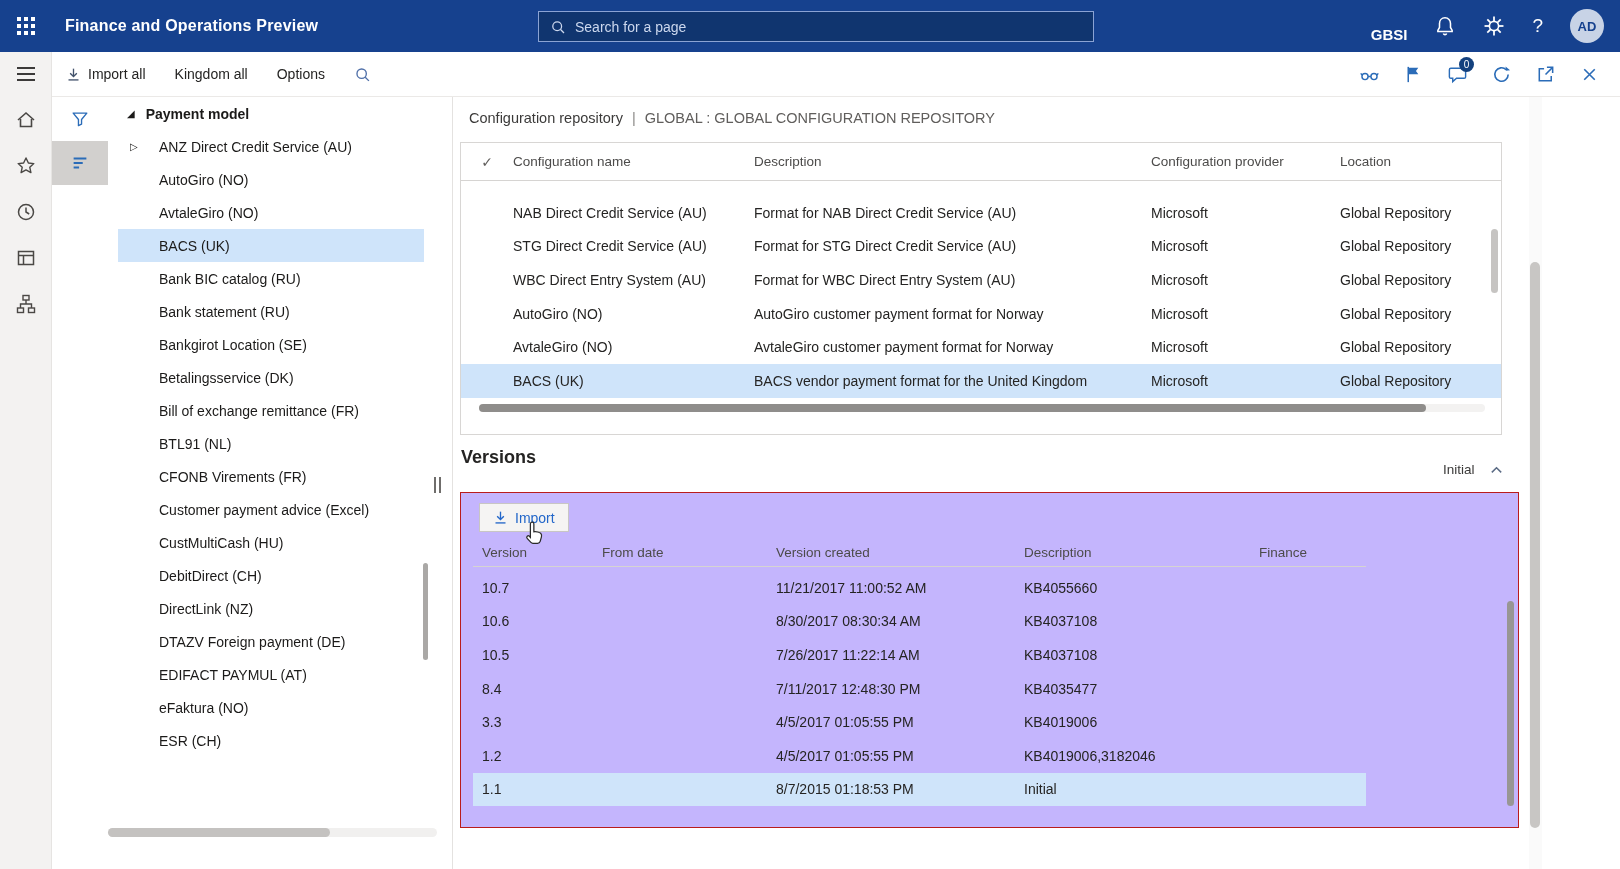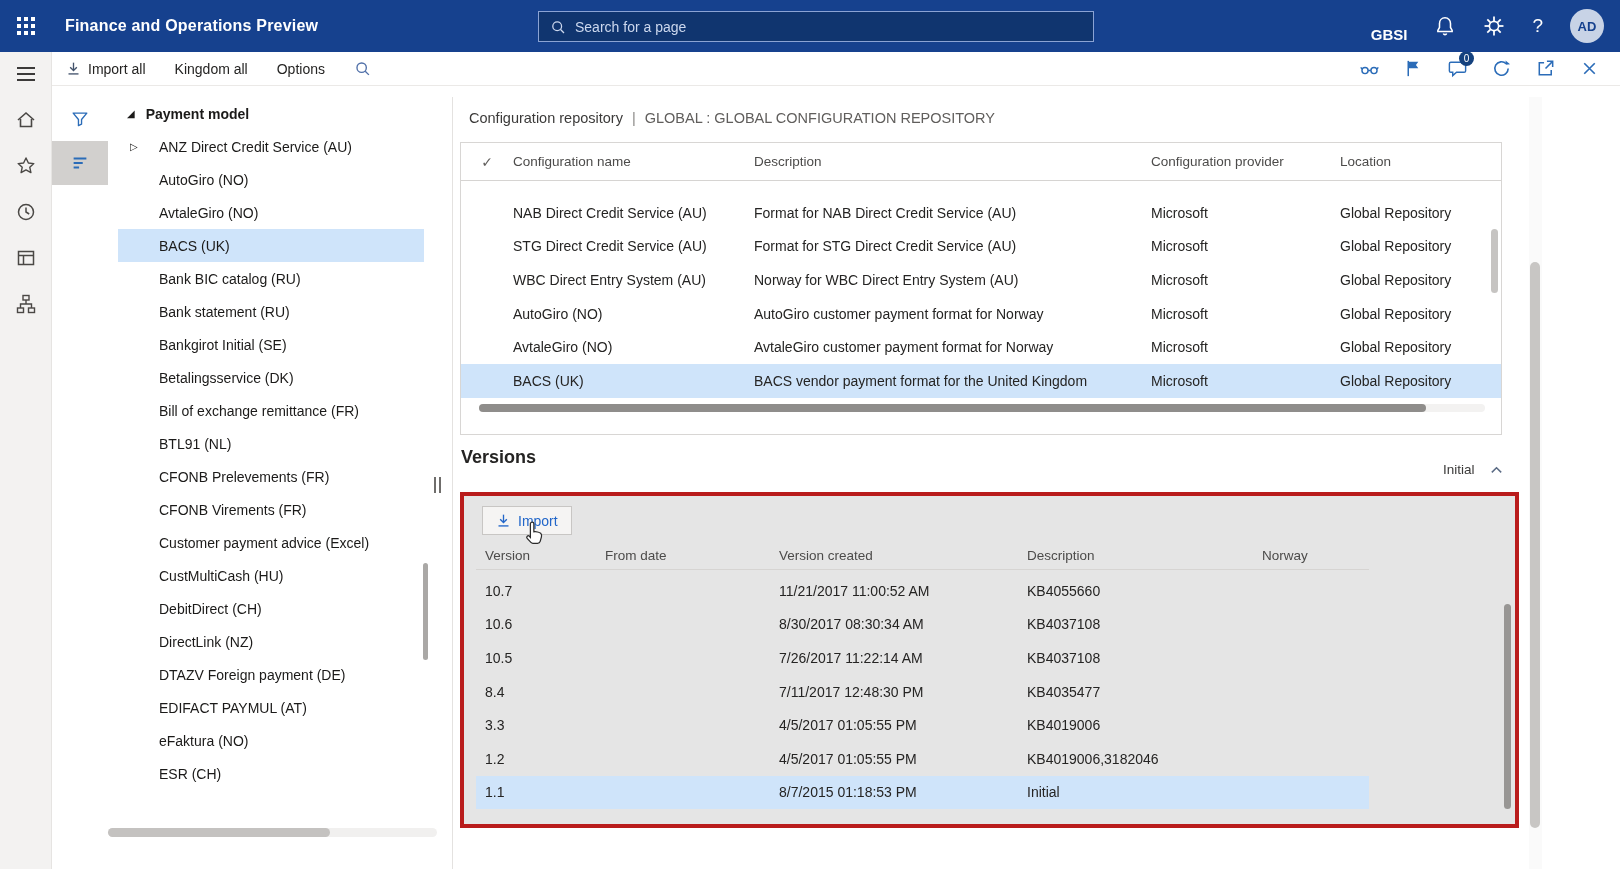--- a/index.html
+++ b/index.html
@@ -19,21 +19,21 @@
   .top-search { position:absolute; left:538px; top:11px; width:556px; height:31px; background:#10356f; border:1px solid #8ba3d4; display:flex; align-items:center; padding-left:11px; gap:9px; color:#ccd8ee; font-size:14px; cursor:text; }
   .top-search svg { width:16px; height:16px; color:#ccd8ee; }
   .top-right { position:absolute; right:0; top:0; height:52px; display:flex; align-items:center; gap:27px; padding-right:16px; }
   .company { font-size:15px; font-weight:700; cursor:pointer;margin-top:16px; }
   .top-icon { width:22px; height:22px; color:#fff; cursor:pointer; }
   .top-icon svg { width:100%; height:100%; }
   .help-glyph { font-size:19px; cursor:pointer; width:auto; }
   .avatar { width:34px; height:34px; border-radius:50%; background:#c8d3e6; color:#16418e; font-weight:700; font-size:13px; display:flex; align-items:center; justify-content:center; cursor:pointer; }
 
   
-  .command-bar { position:absolute; left:52px; top:52px; width:1568px; height:34px; background:#fff; border-bottom:1px solid #ebe9e7; display:flex; align-items:center; z-index:4; }
+  .command-bar { position:absolute; left:52px; top:52px; width:1568px; height:45px; background:#fff; border-bottom:1px solid #ebe9e7; display:flex; align-items:center; z-index:4; }
   .cmd-left { display:flex; align-items:center; gap:29px; padding-left:14px; font-size:14px; color:#252423; }
   .cmd-item { display:flex; align-items:center; gap:7px; cursor:pointer; white-space:nowrap; }
   .cmd-item svg { width:15px; height:15px; color:#42526b; }
   .cmd-search svg { width:17px; height:17px; color:#4f6fa8; }
   .cmd-right { margin-left:auto; display:flex; align-items:center; gap:23px; padding-right:20px; color:#2b6cb8; }
   .cmd-ricon { width:21px; height:21px; cursor:pointer; position:relative; color:#2b6cb8; }
   .cmd-ricon svg { width:100%; height:100%; }
   .badge { position:absolute; top:-7px; right:-6px; min-width:15px; height:15px; border-radius:8px; background:#14417e; color:#fff; font-size:10px; display:flex; align-items:center; justify-content:center; padding:0 3px; }
 
   
@@ -85,21 +85,21 @@
   .grid-row div, .grid-header div { overflow:hidden; white-space:nowrap; }
   .card1 .hscroll { position:absolute; left:18px; top:261px; width:1006px; height:8px; background:#f3f2f1; border-radius:4px; }
   .card1 .hscroll .thumb { width:947px; height:8px; background:#8f8d8b; border-radius:4px; cursor:pointer; }
   .card1 .vthumb { position:absolute; right:3px; top:86px; width:7px; height:64px; background:#c6c4c2; border-radius:4px; cursor:pointer; }
 
   .versions-title { position:absolute; left:8px; top:350px; font-size:18px; font-weight:700; color:#252423; }
   .versions-summary { position:absolute; left:990px; top:365px; font-size:13.5px; color:#3b3a39; }
   .versions-chevron { position:absolute; left:1036px; top:366px; width:15px; height:15px; color:#5b6b85; cursor:pointer; }
   .versions-chevron svg { width:100%; height:100%; }
 
-  .card2 { position:absolute; left:7px; top:395px; width:1059px; height:336px; border:4px solid #b91c1c; background:#e5e5e5; }
+  .card2 { position:absolute; left:7px; top:395px; width:1059px; height:336px; border:1px solid #b91c1c; background:#c4b5fd; }
   .import-btn { position:absolute; left:18px; top:10px; height:29px; padding:0 13px; background:#f5f4f3; border:1px solid #c8c6c4; display:flex; align-items:center; gap:7px; color:#2266c9; font-size:14px; cursor:pointer; }
   .import-btn svg { width:15px; height:15px; color:#2266c9; }
   .vgrid { display:grid; grid-template-columns:120px 174px 248px 235px 1fr; align-items:center; width:893px; padding-left:9px; }
   .vheader { position:absolute; left:12px; top:46px; height:28px; border-bottom:1px solid #d6d4d2; color:#4c4b4a; font-size:13.5px; }
   .vrows { position:absolute; left:12px; top:78px; }
   .vrow { height:33.6px; font-size:14px; color:#252423; cursor:pointer; }
   .vrow.selected { background:#cfe4fa; }
   .card2 .vthumb2 { position:absolute; right:4px; top:108px; width:7px; height:205px; background:#989694; border-radius:4px; cursor:pointer; }
 
   .page-vscroll { position:absolute; left:1529px; top:97px; width:13px; height:772px; background:#fafafa; }
@@ -296,33 +296,30 @@
       <div class="tree-row selected">
         <span class="tree-label">BACS (UK)</span>
       </div>
       <div class="tree-row">
         <span class="tree-label">Bank BIC catalog (RU)</span>
       </div>
       <div class="tree-row">
         <span class="tree-label">Bank statement (RU)</span>
       </div>
       <div class="tree-row">
-        <span class="tree-label">Bankgirot Initial (SE)</span>
+        <span class="tree-label">Bankgirot Location (SE)</span>
       </div>
       <div class="tree-row">
         <span class="tree-label">Betalingsservice (DK)</span>
       </div>
       <div class="tree-row">
         <span class="tree-label">Bill of exchange remittance (FR)</span>
       </div>
       <div class="tree-row">
         <span class="tree-label">BTL91 (NL)</span>
-      </div>
-      <div class="tree-row">
-        <span class="tree-label">CFONB Prelevements (FR)</span>
       </div>
       <div class="tree-row">
         <span class="tree-label">CFONB Virements (FR)</span>
       </div>
       <div class="tree-row">
         <span class="tree-label">Customer payment advice (Excel)</span>
       </div>
       <div class="tree-row">
         <span class="tree-label">CustMultiCash (HU)</span>
       </div>
@@ -380,21 +377,21 @@
         <div class="ggrid grid-row">
           <div></div>
           <div>STG Direct Credit Service (AU)</div>
           <div>Format for STG Direct Credit Service (AU)</div>
           <div>Microsoft</div>
           <div>Global Repository</div>
         </div>
         <div class="ggrid grid-row">
           <div></div>
           <div>WBC Direct Entry System (AU)</div>
-          <div>Norway for WBC Direct Entry System (AU)</div>
+          <div>Format for WBC Direct Entry System (AU)</div>
           <div>Microsoft</div>
           <div>Global Repository</div>
         </div>
         <div class="ggrid grid-row">
           <div></div>
           <div>AutoGiro (NO)</div>
           <div>AutoGiro customer payment format for Norway</div>
           <div>Microsoft</div>
           <div>Global Repository</div>
         </div>
@@ -434,21 +431,21 @@
           <path d="M5 7.5l4 4 4-4" stroke="currentColor" stroke-width="1.6" fill="none"></path>
           <path d="M3 15.5h12" stroke="currentColor" stroke-width="1.6"></path>
         </svg>
       <span>Import</span>
     </button>
     <div class="vgrid vheader">
       <div>Version</div>
       <div>From date</div>
       <div>Version created</div>
       <div>Description</div>
-      <div>Norway</div>
+      <div>Finance</div>
     </div>
     <div class="vrows" id="versions-grid-rows">
         <div class="vgrid vrow">
           <div>10.7</div>
           <div></div>
           <div>11/21/2017 11:00:52 AM</div>
           <div>KB4055660</div>
           <div></div>
         </div>
         <div class="vgrid vrow">

